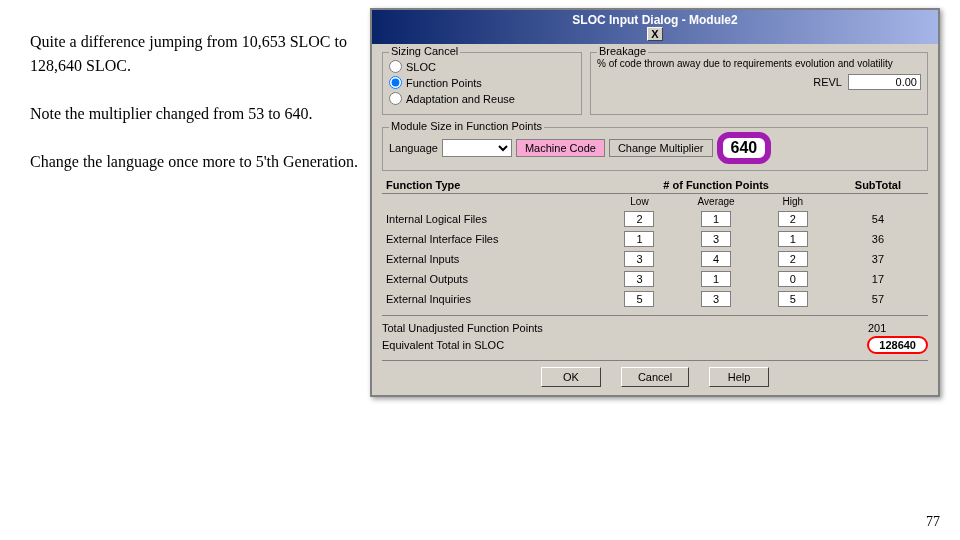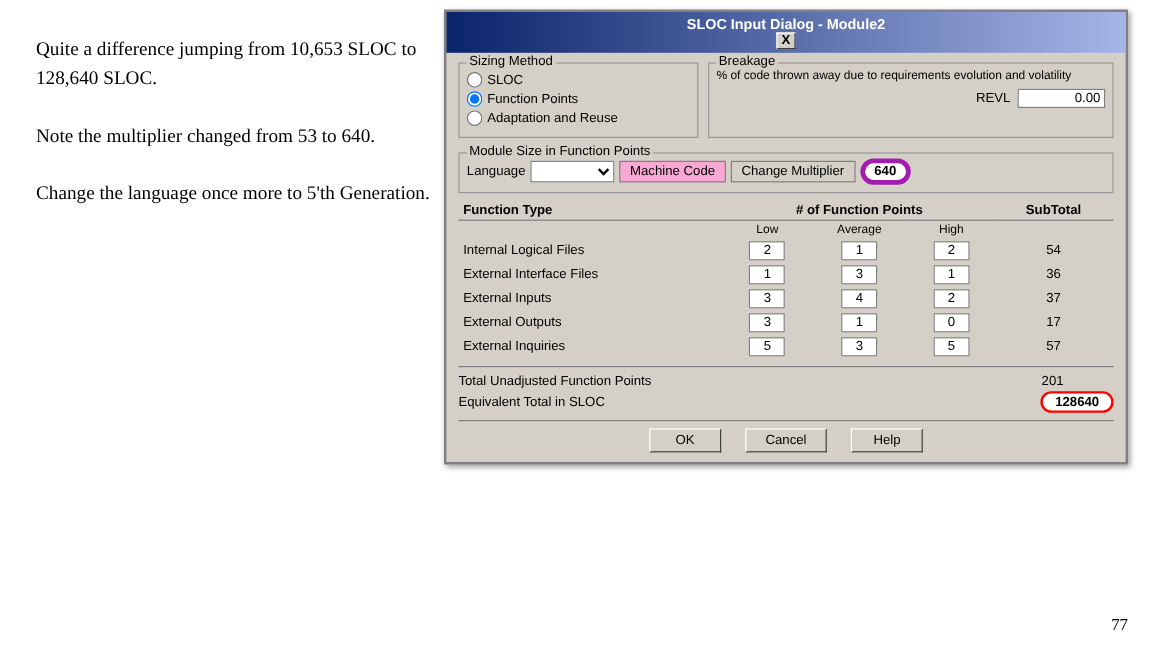--- a/index.html
+++ b/index.html
@@ -171,24 +171,24 @@
 
     .change-mult-btn {
       border: 1px solid #808080;
       background: #d4d0c8;
       font-size: 11px;
       padding: 2px 8px;
       cursor: pointer;
     }
 
     .multiplier-value {
-      border: 4px solid #a21caf;
+      border: 6px solid #a21caf;
       border-radius: 12px;
       padding: 1px 8px;
-      font-size: 11px;
+      font-size: 16px;
       background: white;
       color: #000;
       font-weight: bold;
     }
 
     
     .fp-table {
       width: 100%;
       border-collapse: collapse;
       font-size: 11px;
@@ -320,21 +320,21 @@
   <div class="dialog-titlebar">
     <span>SLOC Input Dialog - Module2</span>
     <div class="dialog-close-btn">X</div>
   </div>
 
   <div class="dialog-body">
 
     <div class="top-sections">
 
       <div class="groupbox sizing-section">
-        <span class="groupbox-title">Sizing Method</span>
+        <span class="groupbox-title">Sizing Cancel</span>
         <div class="radio-row">
           <input type="radio" name="sizing" style="">
           <span>SLOC</span>
         </div>
         <div class="radio-row">
           <input type="radio" name="sizing" checked="" style="">
           <span>Function Points</span>
         </div>
         <div class="radio-row">
           <input type="radio" name="sizing" style="">

